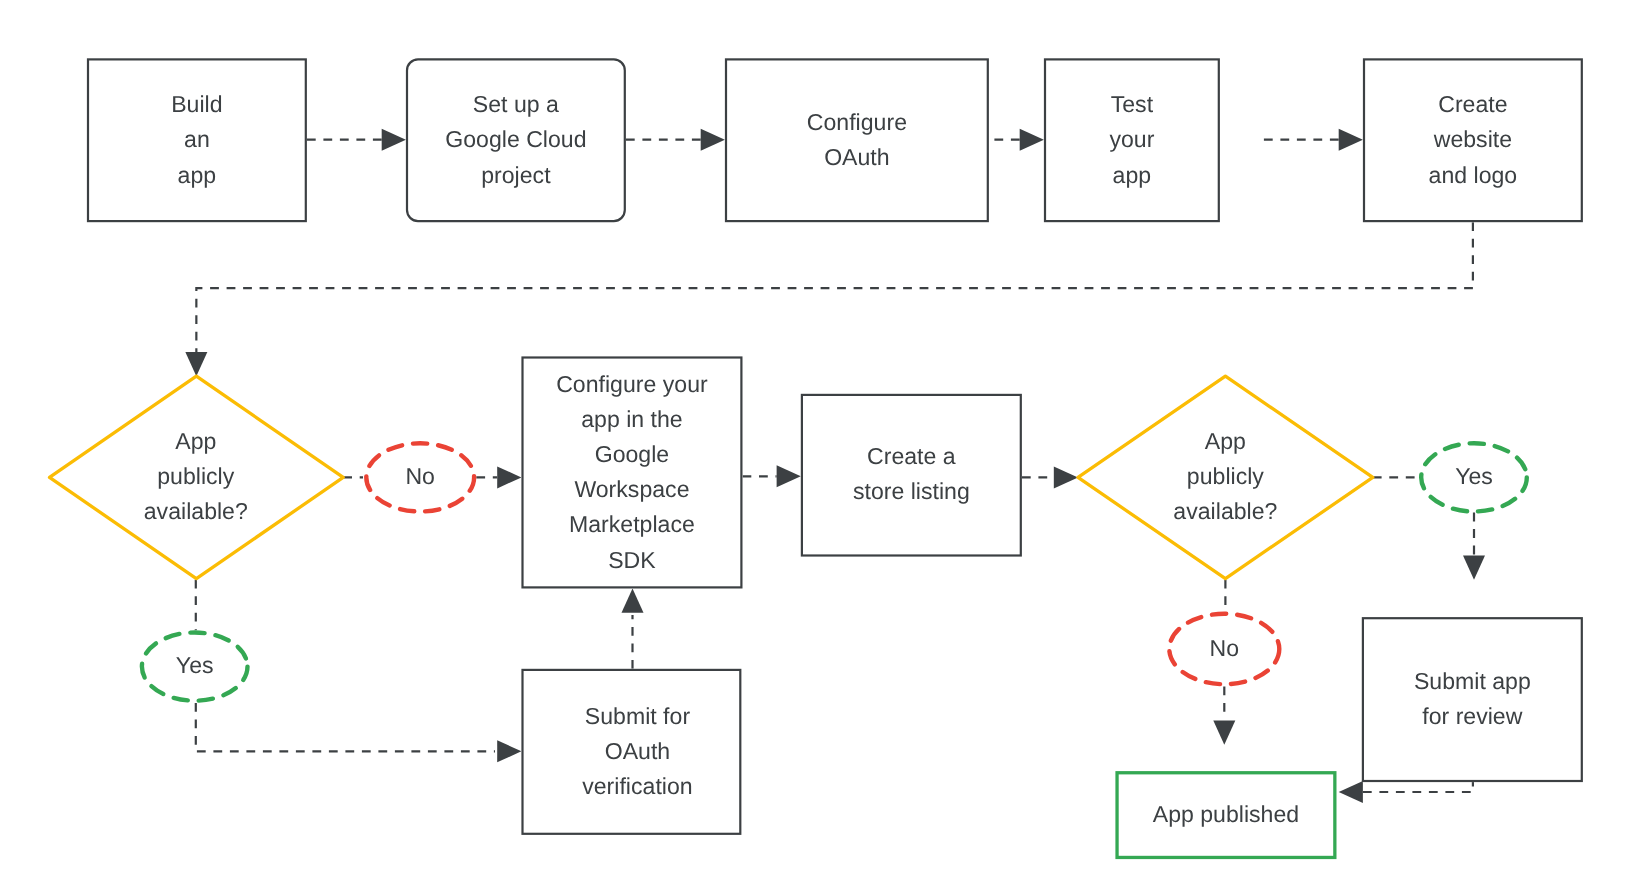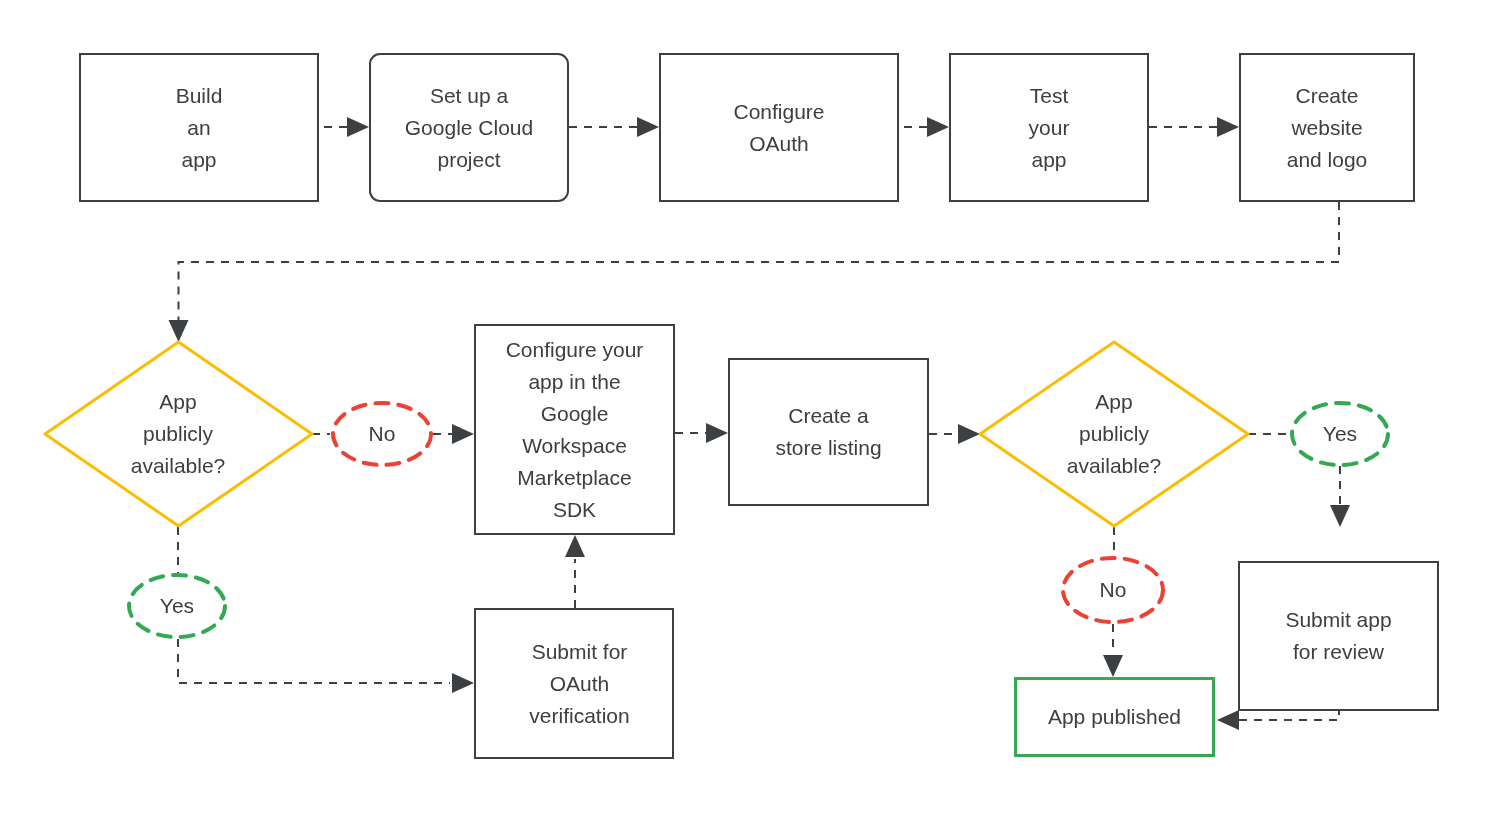--- a/index.html
+++ b/index.html
@@ -52,21 +52,21 @@
     position: absolute;
     background: #ffffff;
     border: 2px solid var(--outline);
     display: flex;
     align-items: center;
     justify-content: center;
     text-align: center;
     font-size: 21px;
     line-height: 32px;
   }
-  .box.terminal { border: 3px solid var(--published); }
+  .box.terminal { border: 3px solid var(--published); margin-top: 24px; }
   .overlay-label {
     position: absolute;
     display: flex;
     align-items: center;
     justify-content: center;
     text-align: center;
     font-size: 21px;
     line-height: 32px;
     pointer-events: none;
   }
@@ -125,44 +125,44 @@
 
     <polygon class="decision-shape" points="178.5,342 312,434 178.5,526 45,434"></polygon>
     <polygon class="decision-shape" points="1114,342 1248,434 1114,526 980,434"></polygon>
 
     <ellipse class="pill pill-no" cx="382" cy="434" rx="49" ry="31"></ellipse>
     <ellipse class="pill pill-yes" cx="177" cy="606" rx="48" ry="31"></ellipse>
     <ellipse class="pill pill-yes" cx="1340" cy="434" rx="48" ry="31"></ellipse>
     <ellipse class="pill pill-no" cx="1113" cy="590" rx="50" ry="32"></ellipse>
   </svg>
 
-  <div class="box" style="left:79px; top:53px; width:240px; height:149px;">
+  <div class="box" style="left:79px; top:53px; width:200px; height:149px;">
     <span class="label">Build
 an
 app</span>
   </div>
 
   <div class="box" style="left:369px; top:53px; width:200px; height:149px;border-radius:11px;">
     <span class="label">Set up a
 Google Cloud
 project</span>
   </div>
 
   <div class="box" style="left:659px; top:53px; width:240px; height:149px;">
     <span class="label">Configure
 OAuth</span>
   </div>
 
-  <div class="box" style="left:949px; top:53px; width:200px; height:149px;">
+  <div class="box" style="left:949px; top:53px; width:160px; height:149px;">
     <span class="label">Test
 your
 app</span>
   </div>
 
-  <div class="box" style="left:1239px; top:53px; width:176px; height:149px;">
+  <div class="box" style="left:1239px; top:53px; width:200px; height:149px;">
     <span class="label">Create
 website
 and logo</span>
   </div>
 
   <div class="box" style="left:474px; top:324px; width:201px; height:211px;">
     <span class="label">Configure your
 app in the
 Google
 Workspace

